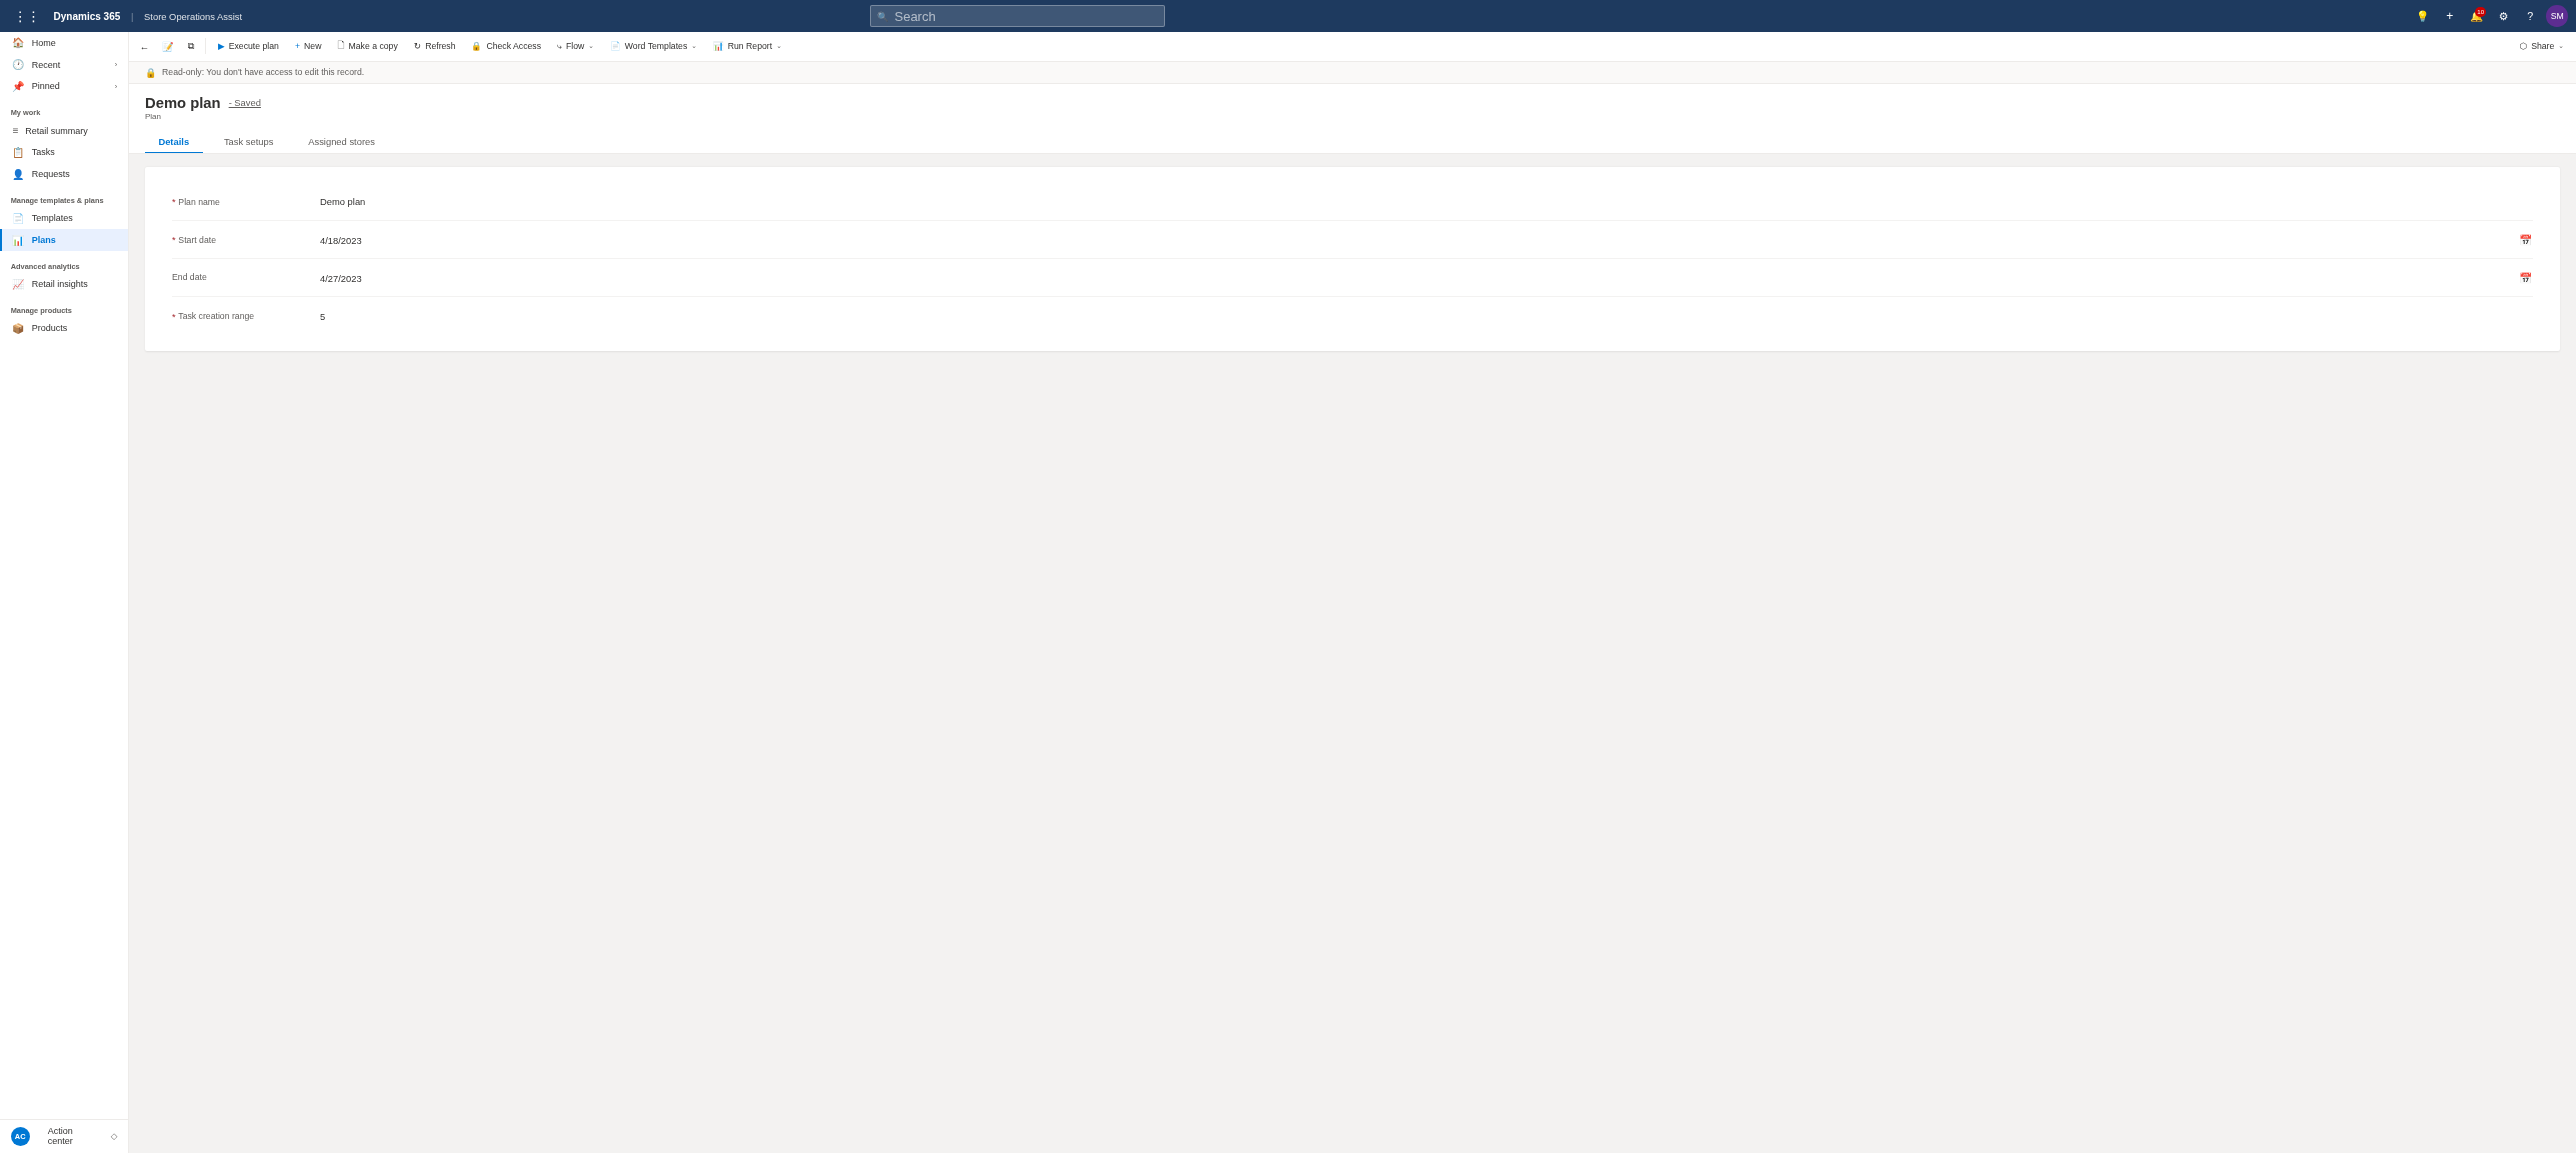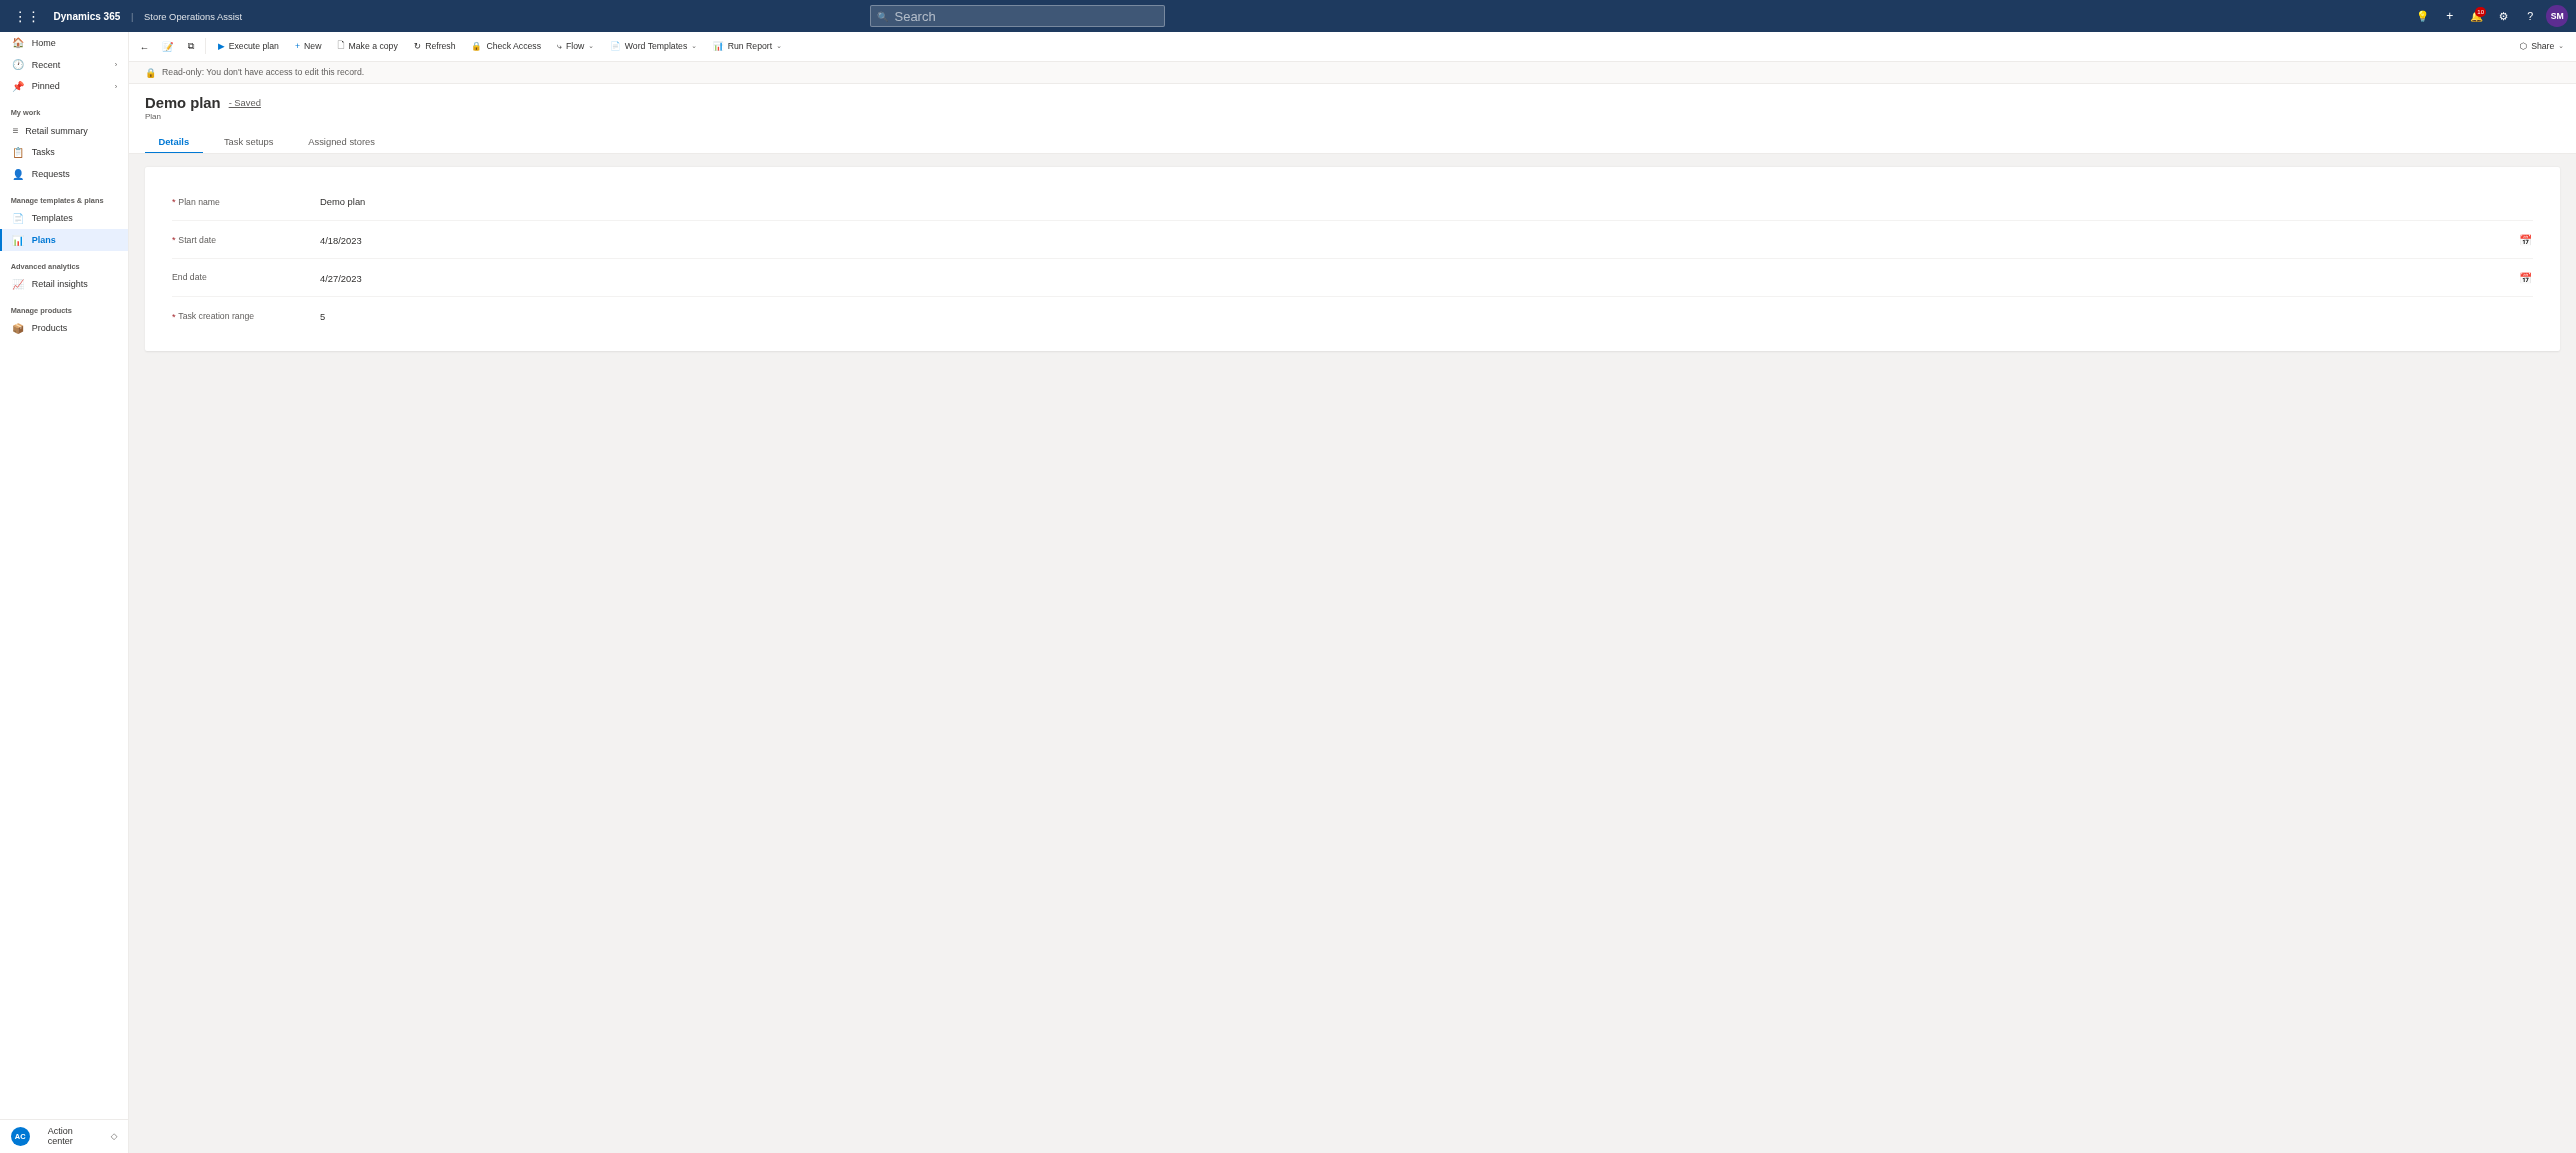--- a/index.html
+++ b/index.html
@@ -45,21 +45,21 @@
       border-radius: 2px; font-size: 10.7px; position: relative;
     }
     .badge {
       position: absolute; top: 1.3px; right: 1.3px;
       background: #c00; color: white; font-size: 6px; border-radius: 5.4px;
       min-width: 10.7px; height: 10.7px; display: flex; align-items: center; justify-content: center;
       padding: 0 2px;
     }
     .avatar {
       width: 21.5px; height: 21.5px; border-radius: 50%;
-      background: #5c2d91; color: white; font-size: 8.7px; font-weight: 700;
+      background: #5c2d91; color: white; font-size: 8.7px; font-weight: 400;
       display: flex; align-items: center; justify-content: center; cursor: pointer;
     }
 
     
     .layout { display: flex; flex: 1; overflow: hidden; }
 
     
     .sidebar {
       width: 129px;
       background: #fff;

